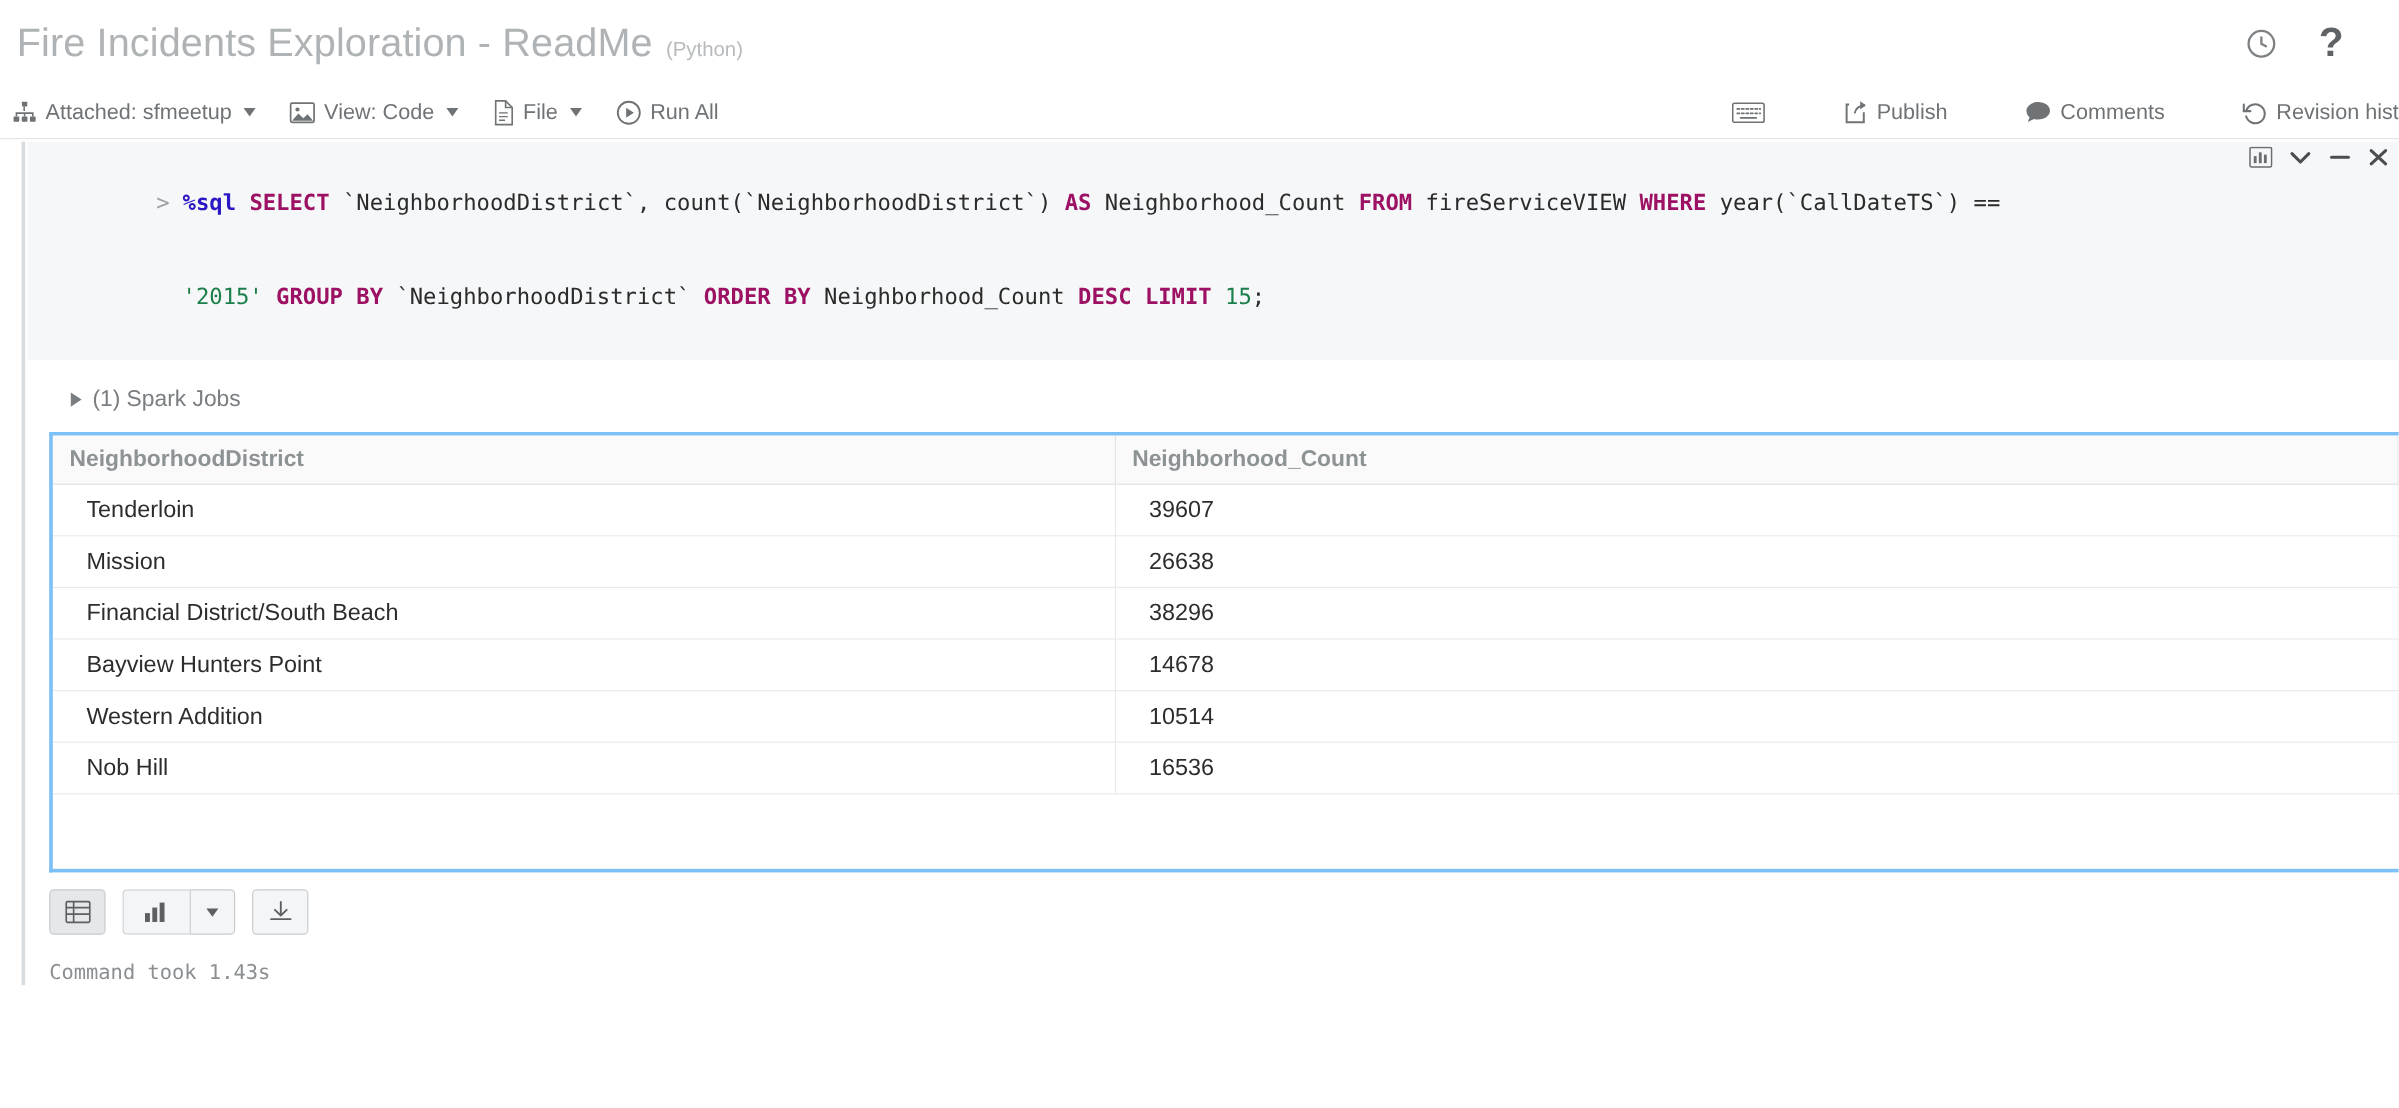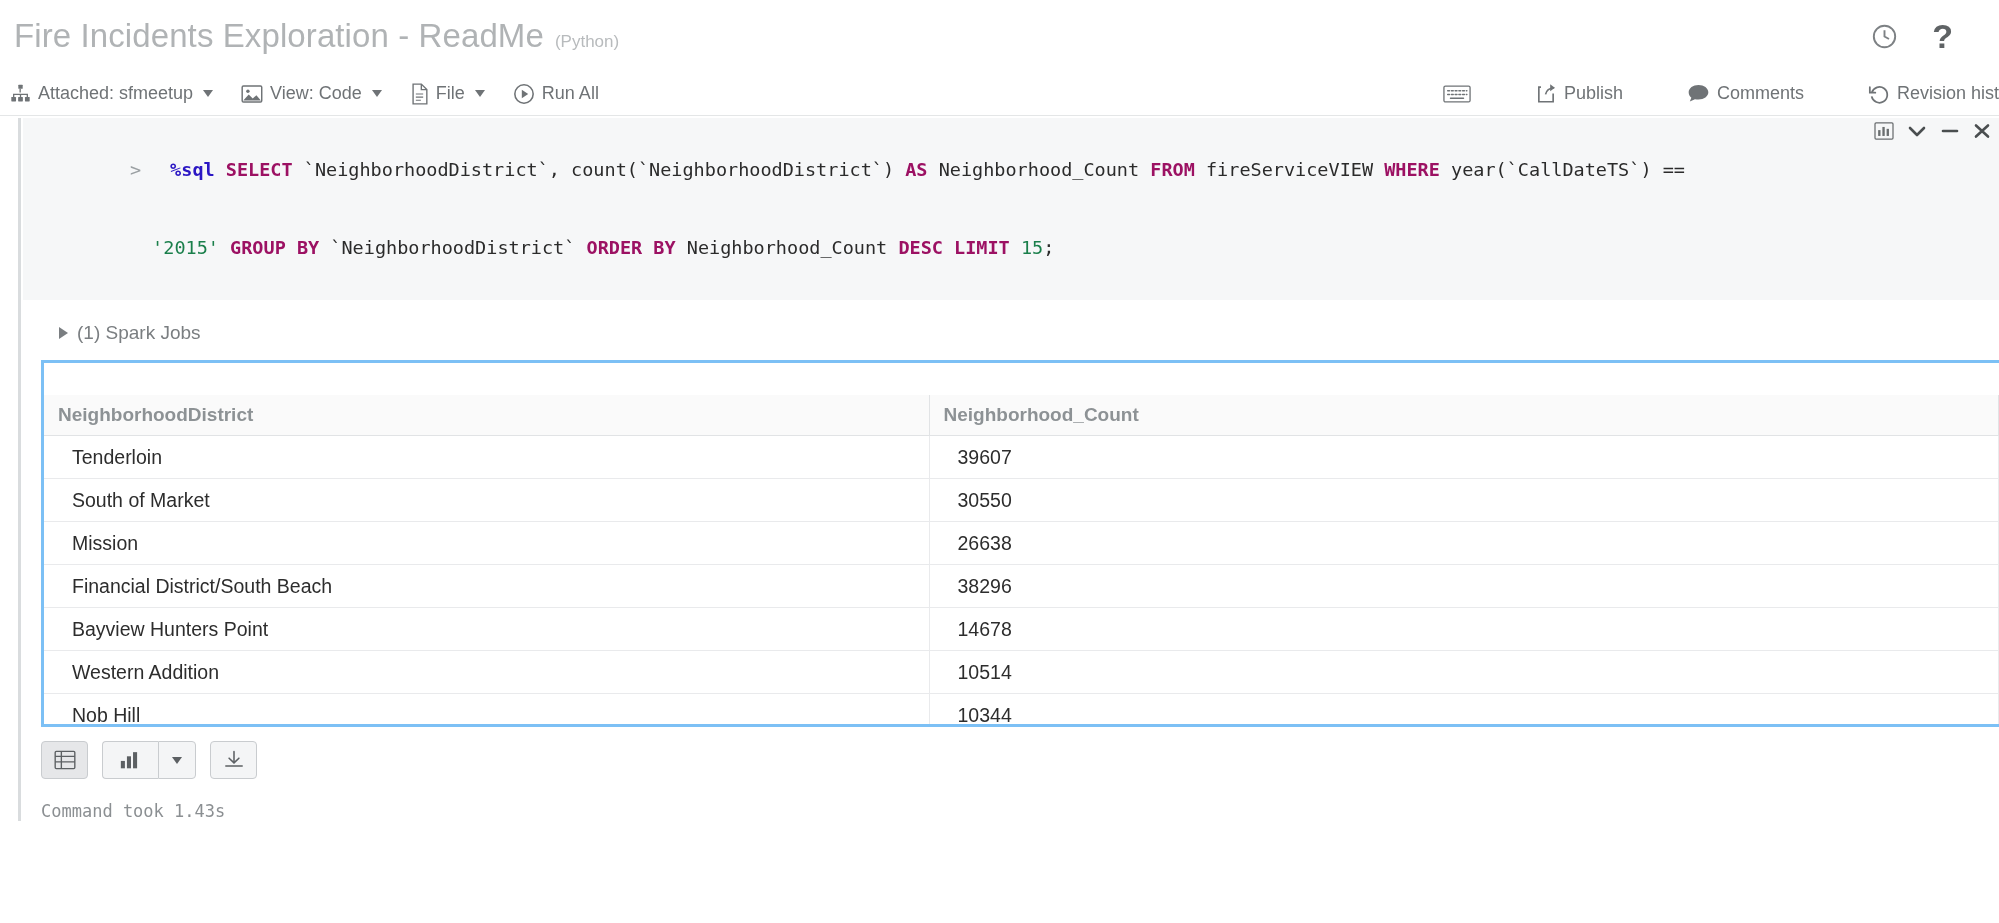--- a/index.html
+++ b/index.html
@@ -105,21 +105,21 @@
     font-size: 18.5px;
     line-height: 26px;
     color: #2b2b2b;
     white-space: pre;
   }
   .prompt-caret {
     color: #9ba0a3;
     display: inline-block;
     width: 22px;
   }
-  .k-magic { color: #2b17c4; font-weight: bold; margin-left: 18px; }
+  .k-magic { color: #2b17c4; font-weight: bold; }
   .k-kw    { color: #9c1163; font-weight: bold; }
   .k-str   { color: #1a7f4b; }
   .k-num   { color: #1a7f4b; }
   .k-plain { color: #2b2b2b; }
 
   .cell-icons {
     position: absolute;
     top: 4px; right: 8px;
     display: flex;
     align-items: center;
@@ -155,21 +155,20 @@
     background: #fff;
     height: 367px;
     overflow: hidden;
     position: relative;
   }
   table.results {
     width: 100%;
     border-collapse: collapse;
     table-layout: fixed;
     font-size: 19.5px;
-    margin-top: 32px;
   }
   table.results th {
     text-align: left;
     font-size: 19px;
     font-weight: bold;
     color: #8d9295;
     background: #fafafa;
     padding: 9px 0 9px 14px;
     border-bottom: 1px solid #e1e3e5;
     border-right: 1px solid #e1e3e5;
@@ -391,42 +390,38 @@
             <th>NeighborhoodDistrict</th>
             <th>Neighborhood_Count</th>
           </tr>
         </thead>
         <tbody id="results-body">
             <tr>
               <td>Tenderloin</td>
               <td>39607</td>
             </tr>
             <tr>
-              <td>South of Market</td>
-              <td>30550</td>
-            </tr>
-            <tr>
               <td>Mission</td>
               <td>26638</td>
             </tr>
             <tr>
               <td>Financial District/South Beach</td>
               <td>38296</td>
             </tr>
             <tr>
               <td>Bayview Hunters Point</td>
               <td>14678</td>
             </tr>
             <tr>
               <td>Western Addition</td>
               <td>10514</td>
             </tr>
             <tr>
               <td>Nob Hill</td>
-              <td>10344</td>
+              <td>16536</td>
             </tr>
           </tbody>
       </table>
     </div>
 
     <div class="viz-bar">
       <div class="vbtn active">
         <svg class="ic" width="22" height="20" viewBox="0 0 24 22" fill="none" stroke="#5c6063" stroke-width="1.5">
           <rect x="1.2" y="1.5" width="21.6" height="19" rx="1.2"></rect>
           <path d="M1.2 7h21.6M1.2 13h21.6M8 1.5v19"></path>

